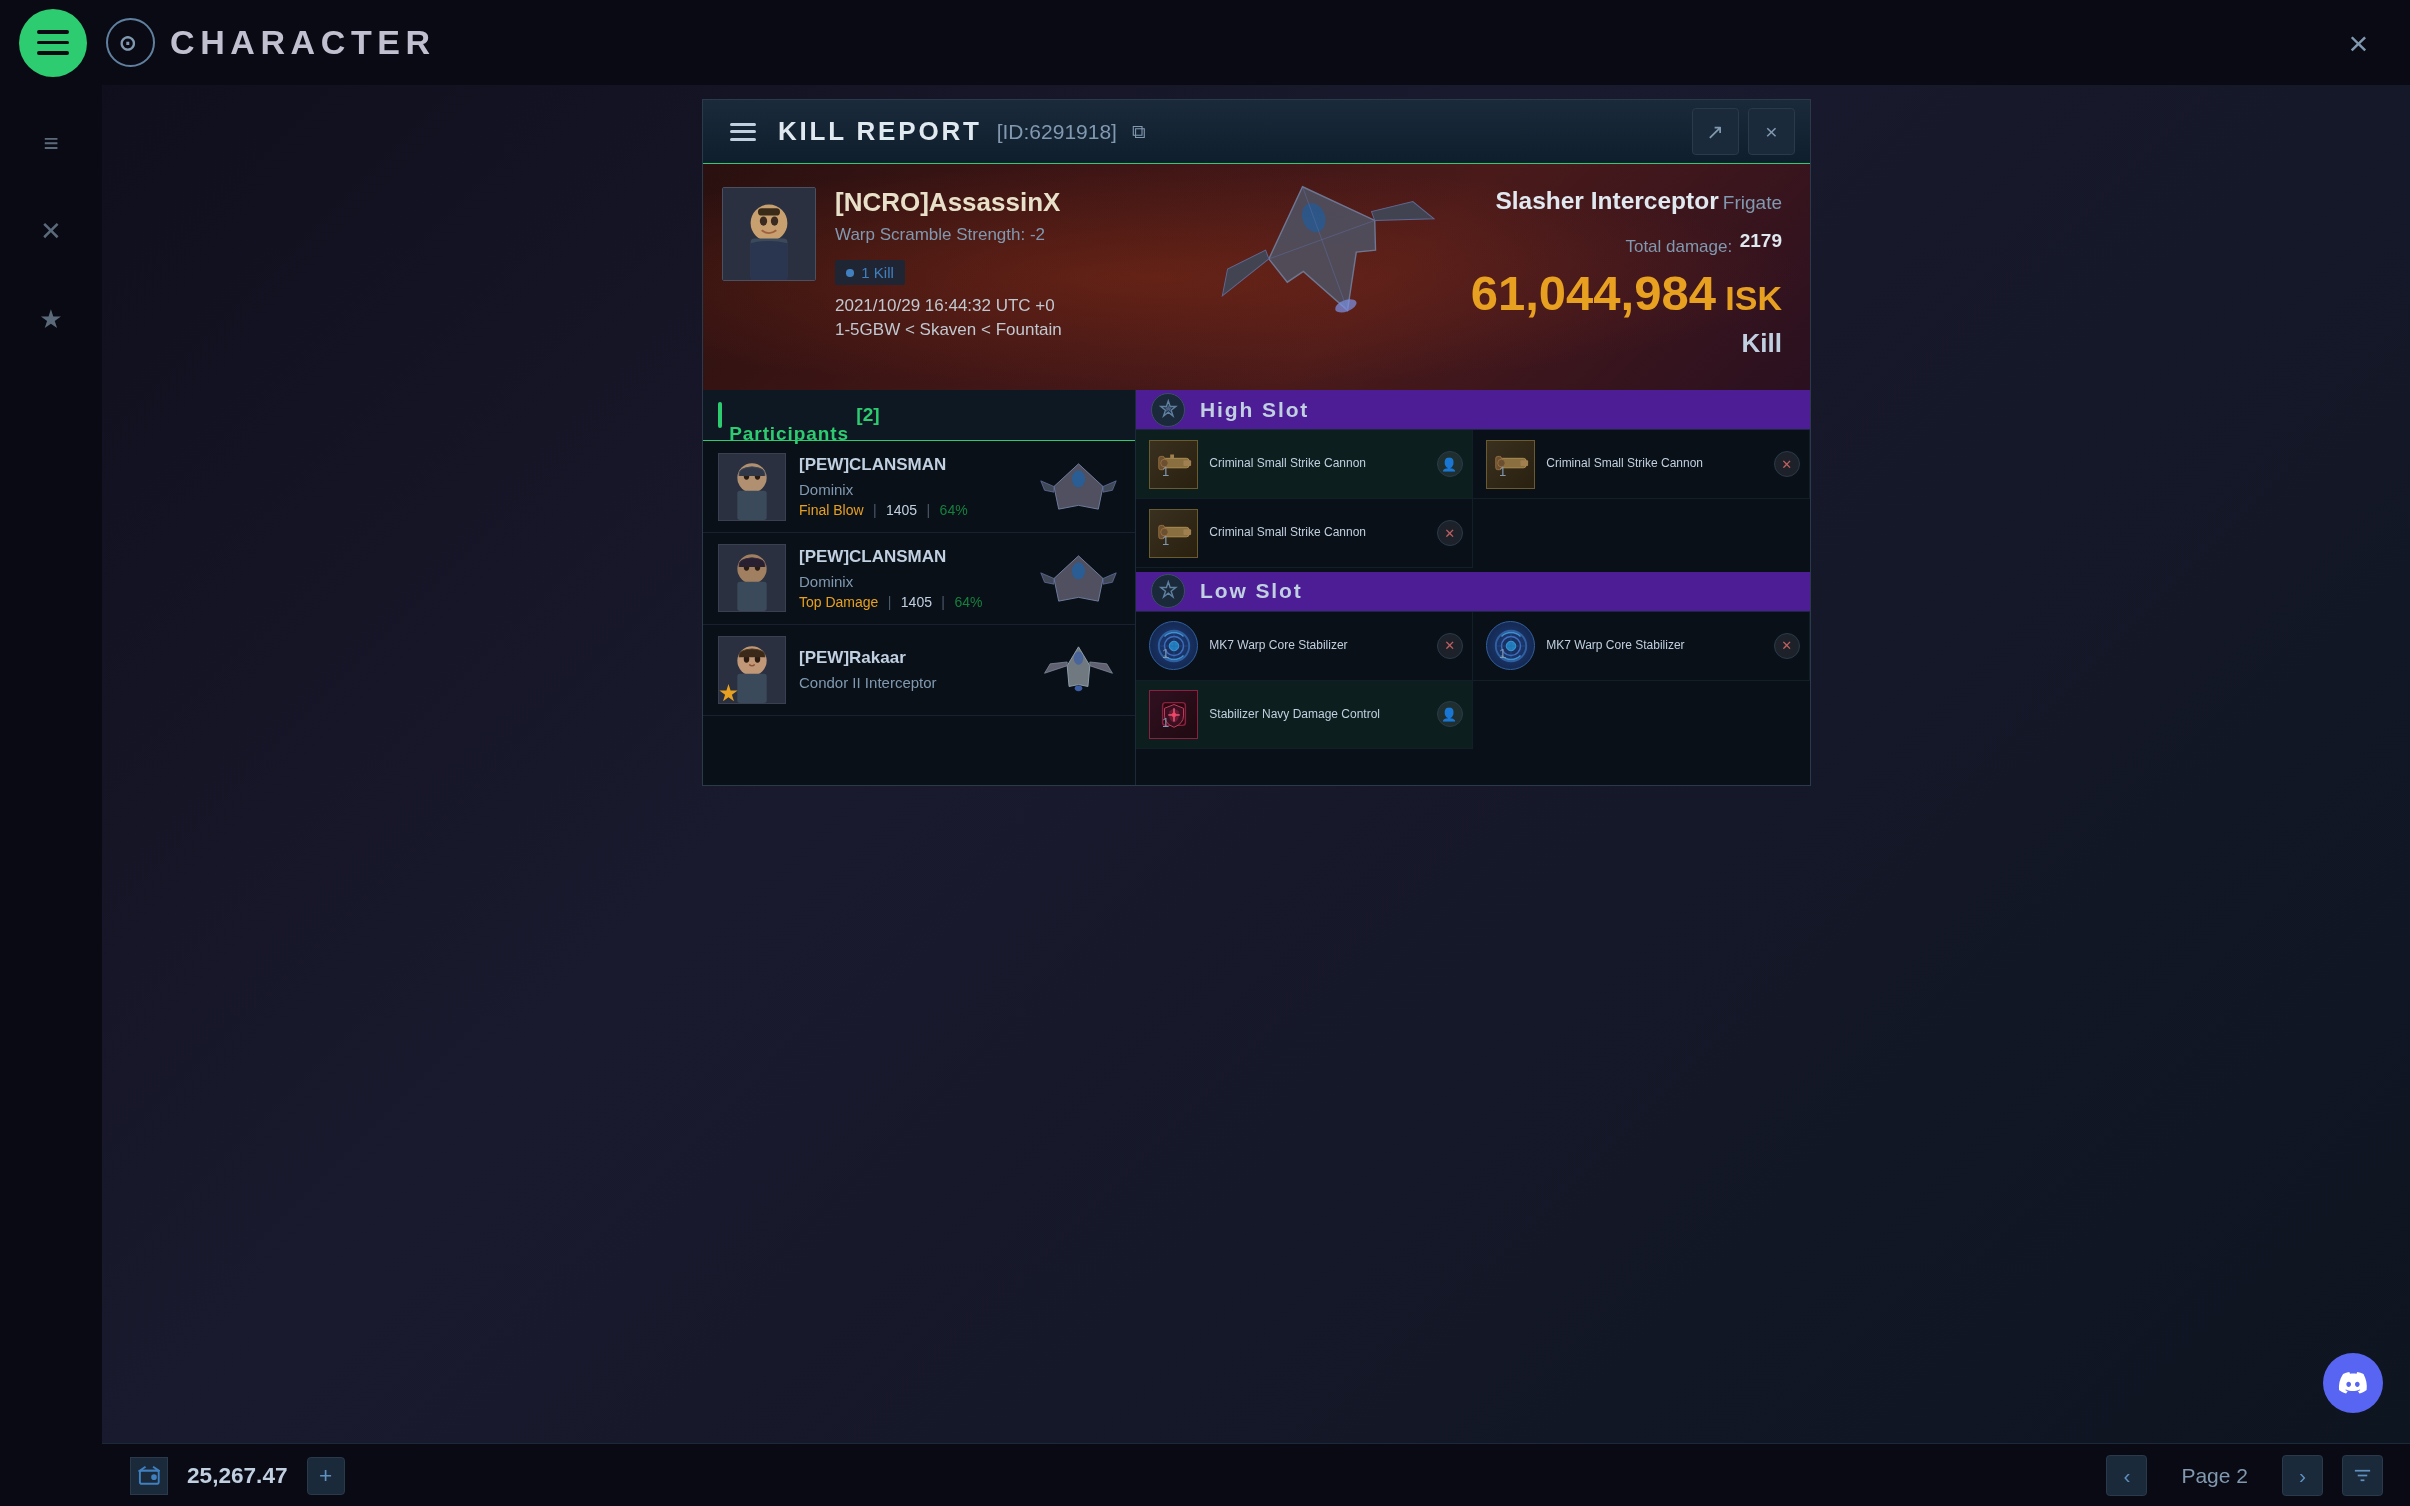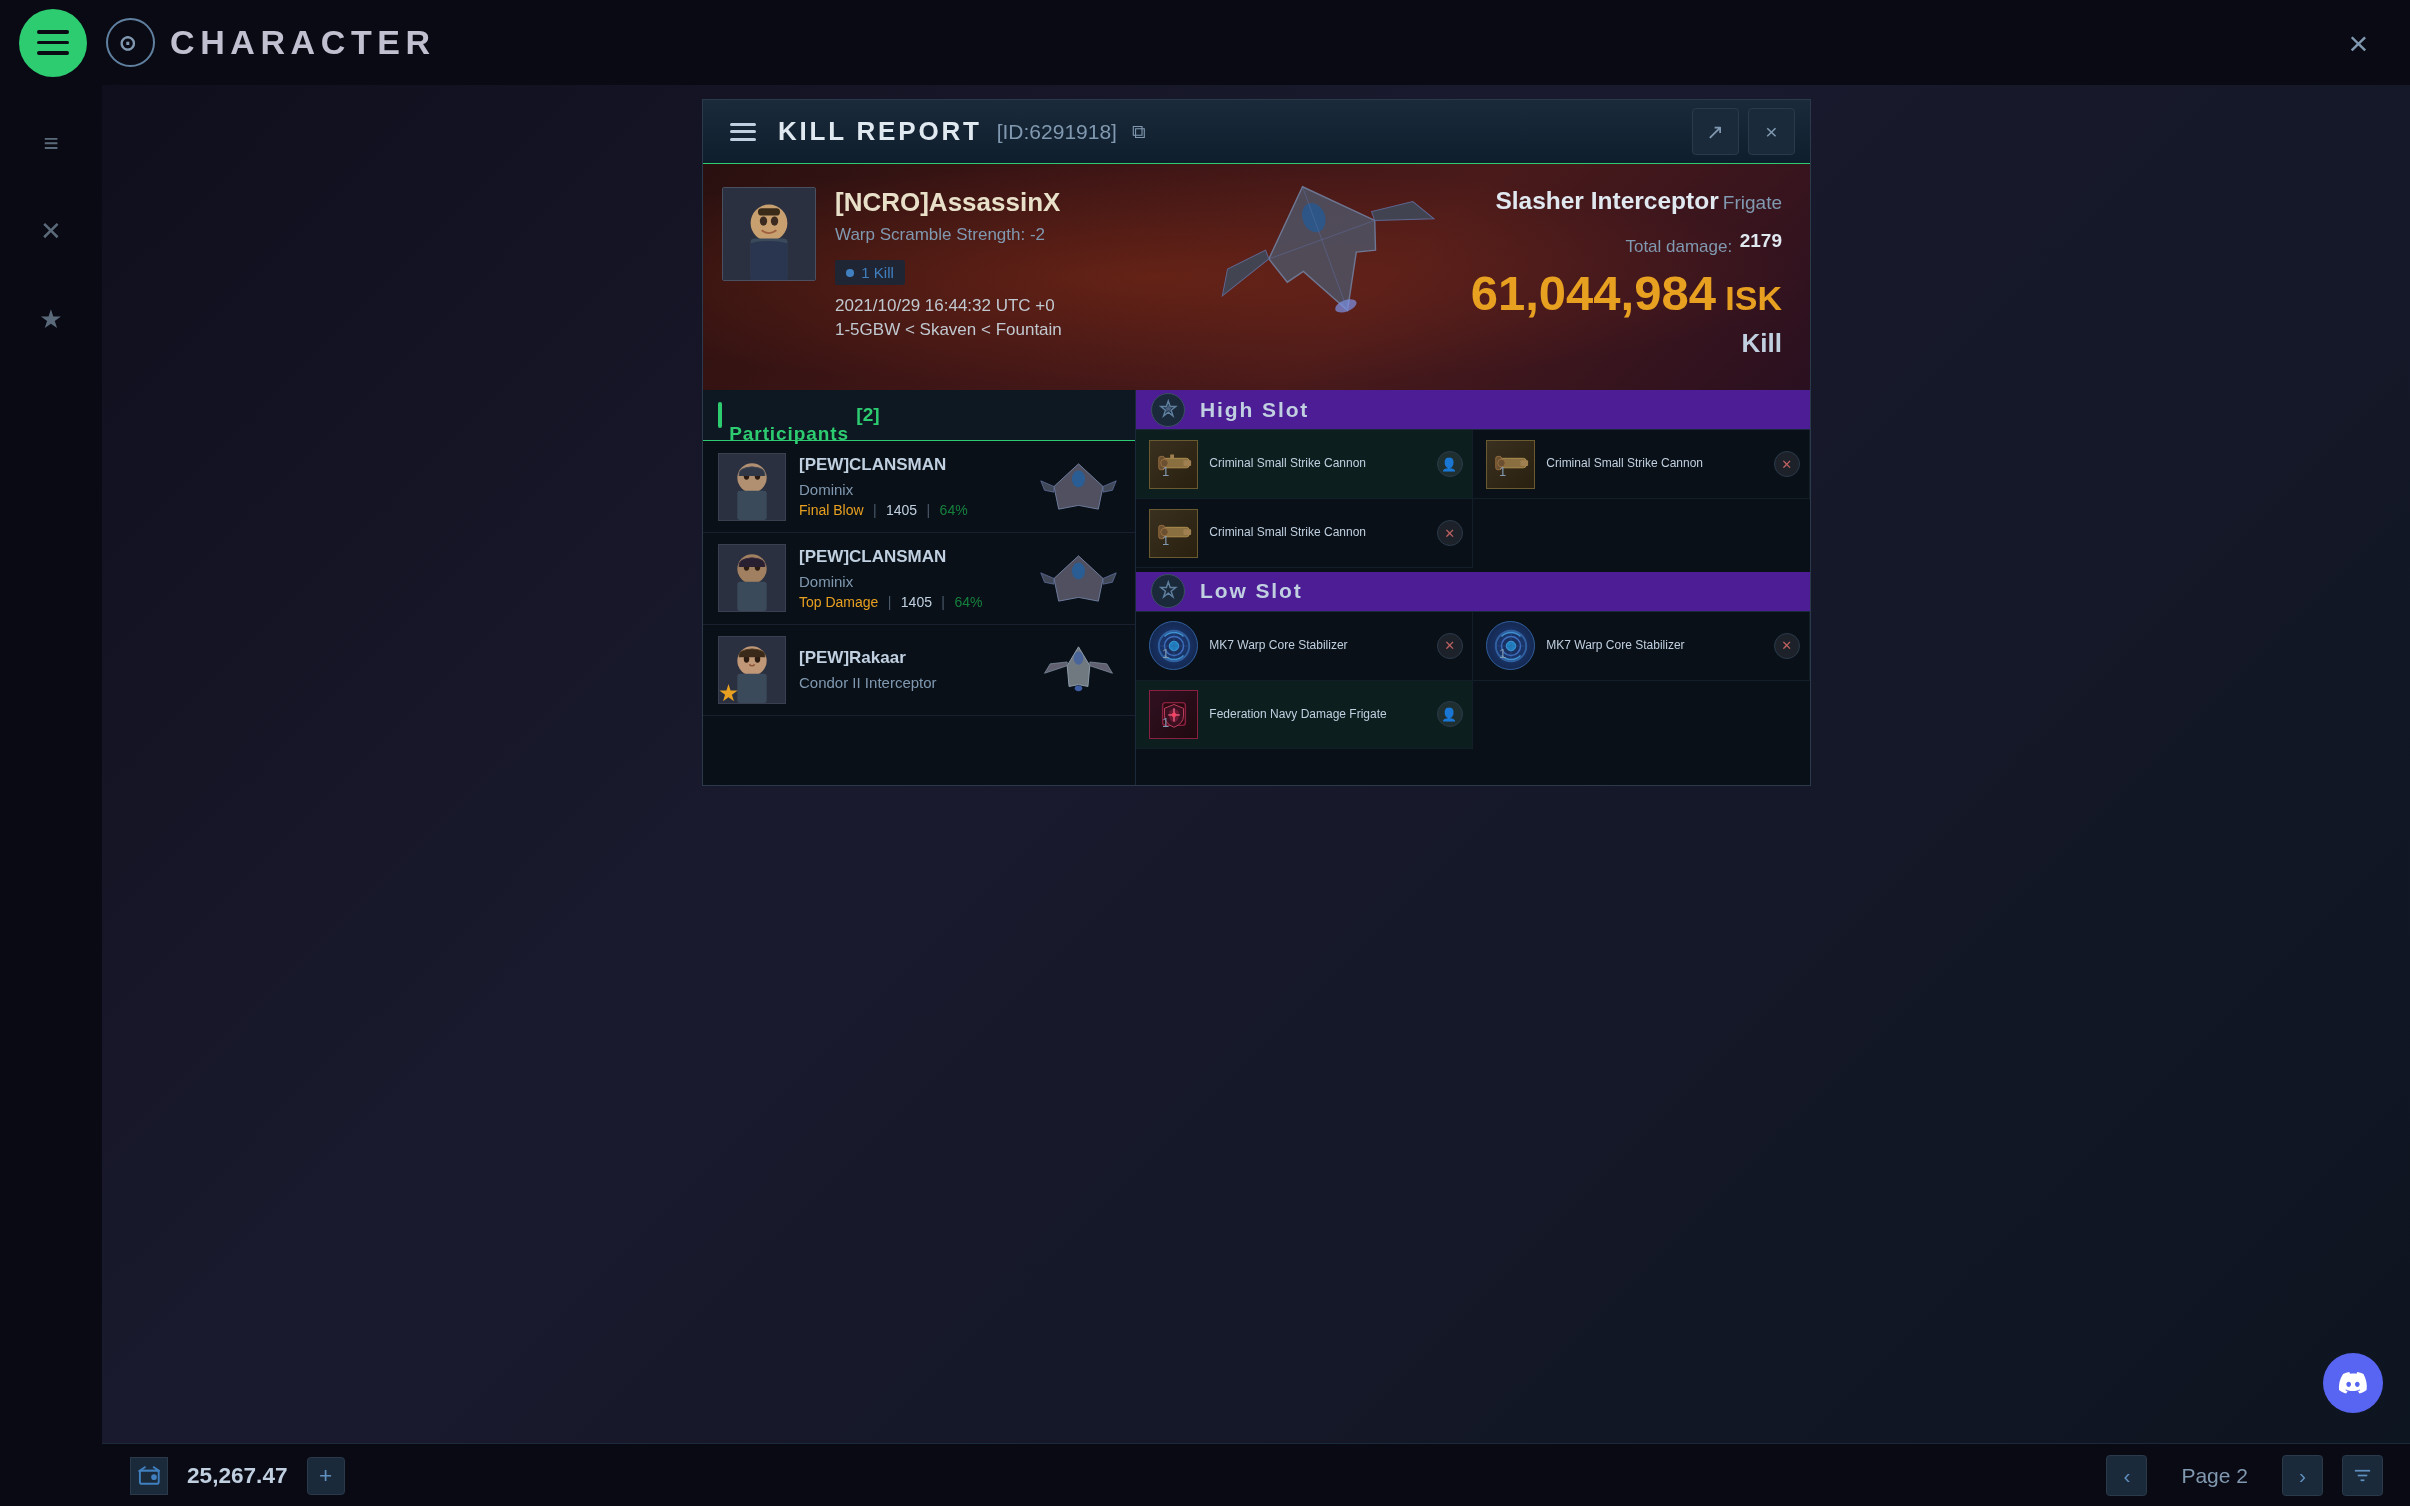--- a/index.html
+++ b/index.html
@@ -1120,21 +1120,21 @@
                   <path d="M20 14 L25 17 L25 22 Q25 27 20 29 Q15 27 15 22 L15 17 Z" fill="#8a2040" opacity="0.6"></path>
 
                   <line x1="20" y1="14" x2="20" y2="28" stroke="#e06080" stroke-width="1.5"></line>
                   <line x1="14" y1="21" x2="26" y2="21" stroke="#e06080" stroke-width="1.5"></line>
 
                   <circle cx="20" cy="21" r="2.5" fill="#ff4060" opacity="0.8"></circle>
                 </svg>
               </div>
               <span class="slot-item-count">1</span>
             </div>
-            <span class="slot-item-name">Federation Navy Damage Frigate</span>
+            <span class="slot-item-name">Stabilizer Navy Damage Control</span>
             <div class="slot-item-actions">
               <div class="slot-action-btn slot-person-btn">👤</div>
             </div>
           </div>
         </div>
 
       </div>
     </div>
 
   </div>

